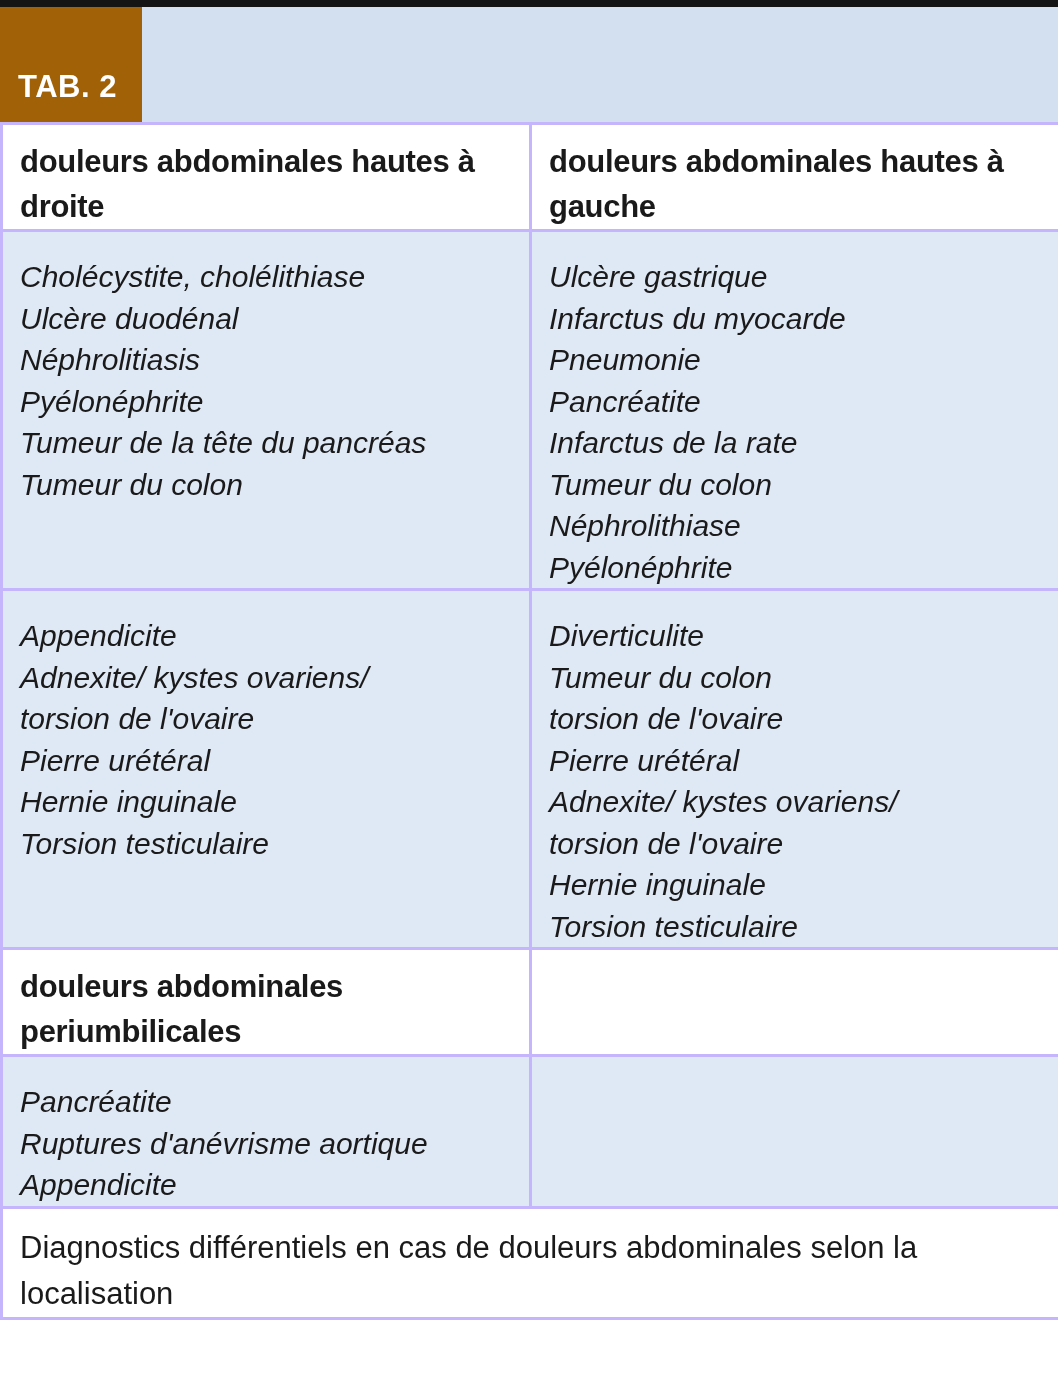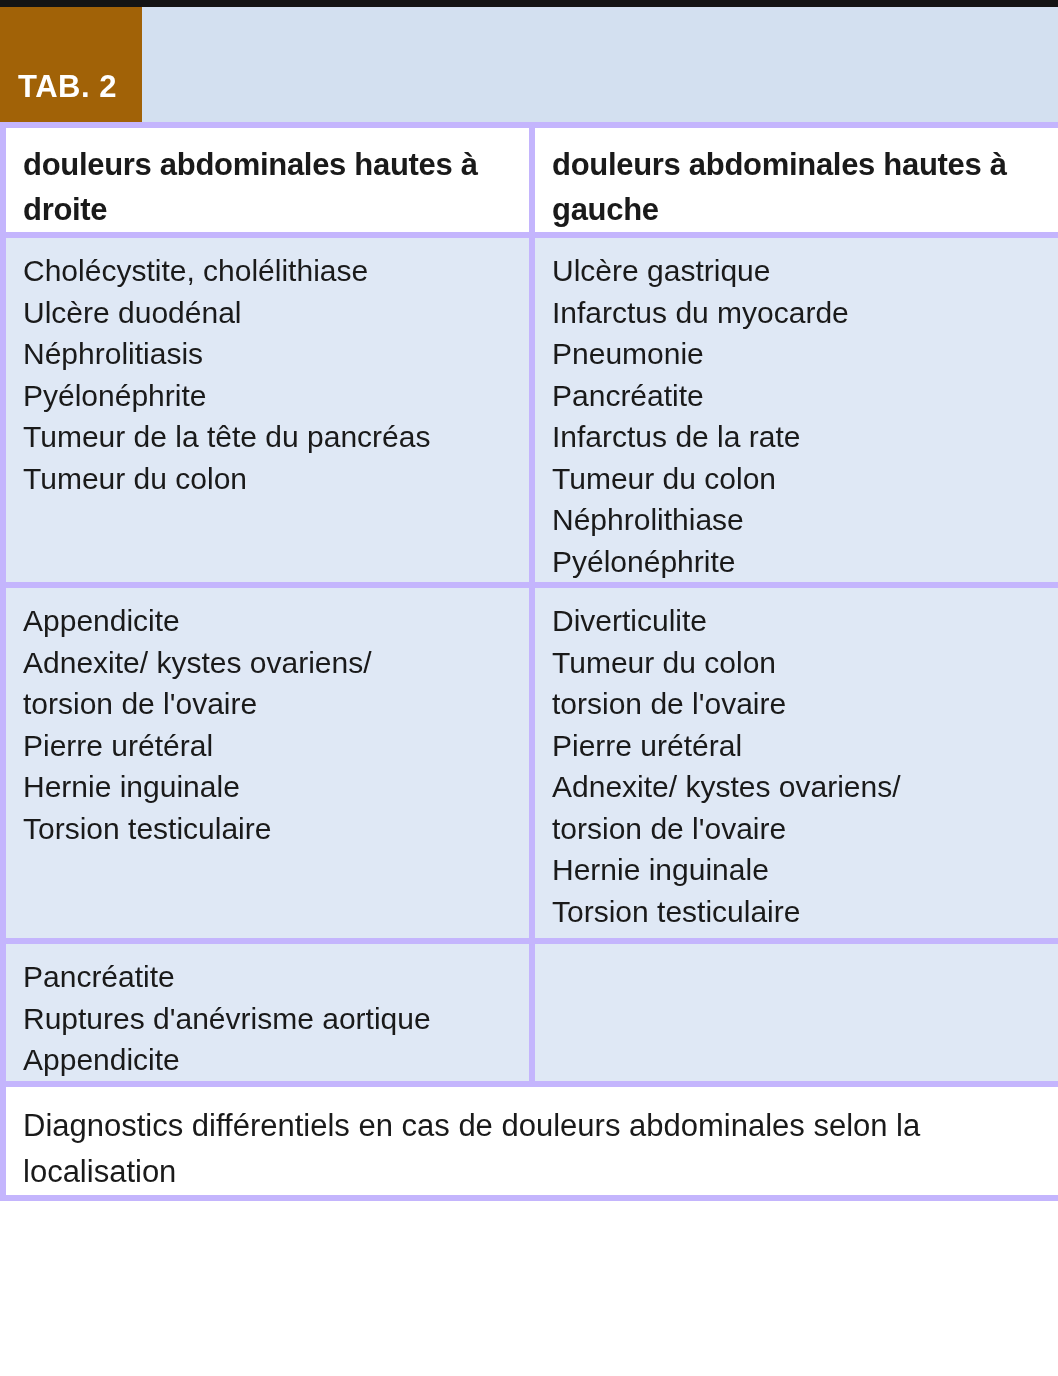--- a/index.html
+++ b/index.html
@@ -43,38 +43,39 @@
 
   
   table.tbl {
     position: absolute; left: 0; top: 122px;
     width: 1058px;
     border-collapse: collapse;
     table-layout: fixed;
   }
   table.tbl col { width: 529px; }
   table.tbl td {
-    border: 6px solid #c4b5fd;
+    border: 3px solid #c4b5fd;
     vertical-align: top;
     padding: 11px 14px 0 17px;
   }
   tr.hrow td {
     background: #ffffff;
     font-weight: 700;
     font-size: 31px;
     line-height: 45px;
     letter-spacing: -0.3px;
     padding-top: 14px;
   }
   tr.drow td {
     background: #dfe8f5;
     font-size: 30px;
     line-height: 41.5px;
     white-space: pre-line;
-    padding-top: 12px;
+    padding-top: 24px;
+    font-style: italic;
   }
   tr.r-h1 { height: 97px; }
   tr.r-d1 { height: 350px; }
   tr.r-h2 { height: 100px; }
   tr.r-d2 { height: 356px; }
   tr.r-h3 { height: 90px; }
   tr.r-d3 { height: 140px; }
   tr.crow { height: 100px; }
   tr.crow td {
     background: #ffffff;
@@ -136,20 +137,24 @@
       <td>Diverticulite
 Tumeur du colon
 torsion de l'ovaire
 Pierre urétéral
 Adnexite/ kystes ovariens/
 torsion de l'ovaire
 Hernie inguinale
 Torsion testiculaire</td>
     </tr>
 
+    <tr class="hrow r-h3">
+      <td>douleurs abdominales periumbilicales</td>
+      <td></td>
+    </tr>
     <tr class="drow r-d3">
       <td>Pancréatite
 Ruptures d'anévrisme aortique
 Appendicite</td>
       <td></td>
     </tr>
 
     <tr class="crow">
       <td colspan="2">Diagnostics différentiels en cas de douleurs abdominales selon la localisation</td>
     </tr>

